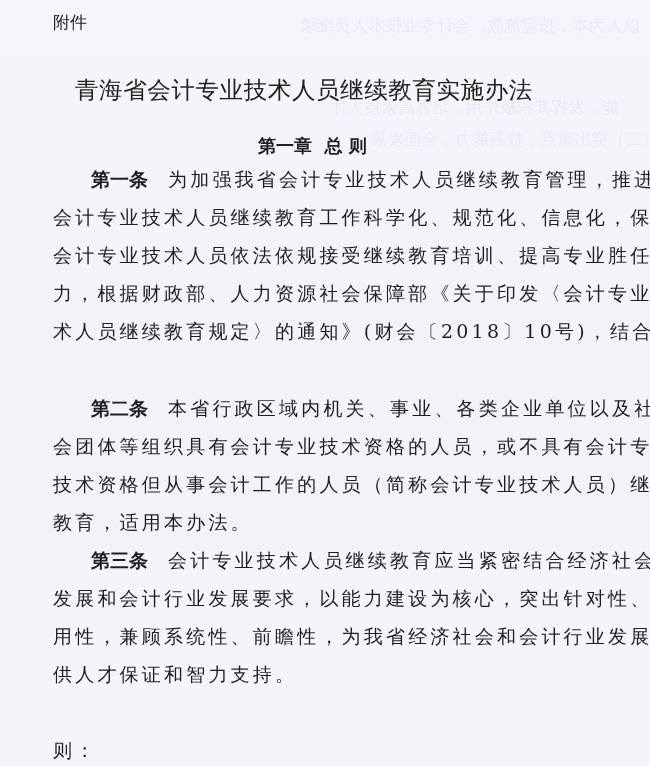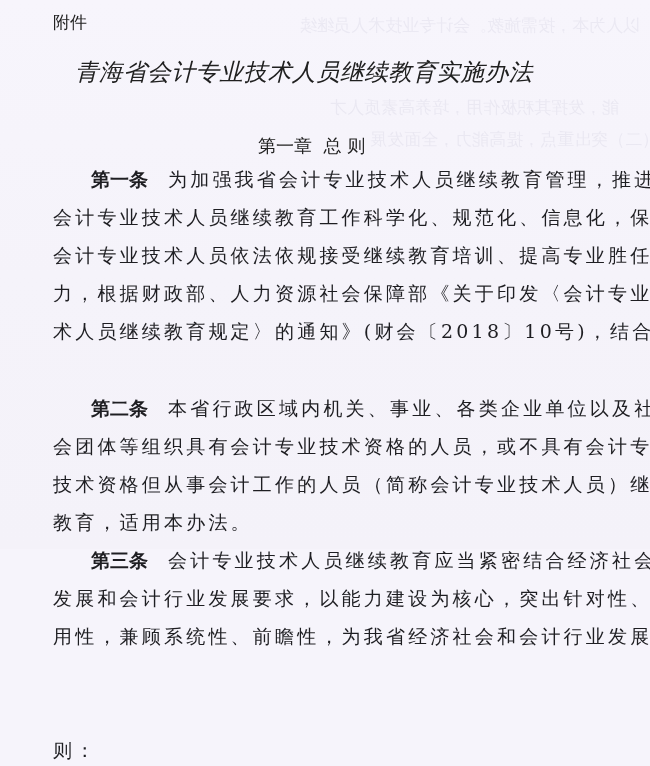--- a/index.html
+++ b/index.html
@@ -26,36 +26,35 @@
       left: 53px;
       top: 11px;
       font-family: "DejaVu Sans", "Liberation Sans", sans-serif;
       font-size: 17px;
       color: #222;
       letter-spacing: 0px;
     }
     .doc-title {
       position: absolute;
       left: 75px;
-      top: 56px;
+      top: 74px;
       width: 500px;
       font-family: "DejaVu Sans", "Liberation Sans", sans-serif;
       font-size: 23.5px;
       color: #202020;
       letter-spacing: 0.6px;
       white-space: nowrap;
-      font-style: italic;
     }
     .chapter-heading {
       position: absolute;
       left: 258px;
       top: 134px;
       font-family: "DejaVu Sans", "Liberation Sans", sans-serif;
       font-size: 18px;
-      font-weight: normal;
+      font-weight: bold;
       color: #202020;
       white-space: pre;
     }
     .line {
       position: absolute;
       left: 53px;
       font-size: 19px;
       color: #1e1e22;
       white-space: nowrap;
       letter-spacing: 3.2px;
@@ -107,16 +106,17 @@
   </div>
   <div class="line" style="top:434px;">会团体等组织具有会计专业技术资格的人员，或不具有会计专业</div>
   <div class="line" style="top:472px;">技术资格但从事会计工作的人员（简称会计专业技术人员）继续</div>
   <div class="line" style="top:510px;text-align:center;">教育，适用本办法。</div>
 
   <div class="line indent" style="top:548px;">
     <span class="article-label">第三条</span><span>会计专业技术人员继续教育应当紧密结合经济社会</span>
   </div>
   <div class="line" style="top:586px;">发展和会计行业发展要求，以能力建设为核心，突出针对性、实</div>
   <div class="line" style="top:624px;">用性，兼顾系统性、前瞻性，为我省经济社会和会计行业发展提</div>
+  <div class="line" style="top:662px;">供人才保证和智力支持。</div>
 
   <div class="line" style="top:738px;">则：</div>
 
 </div>
 
 </body></html>

